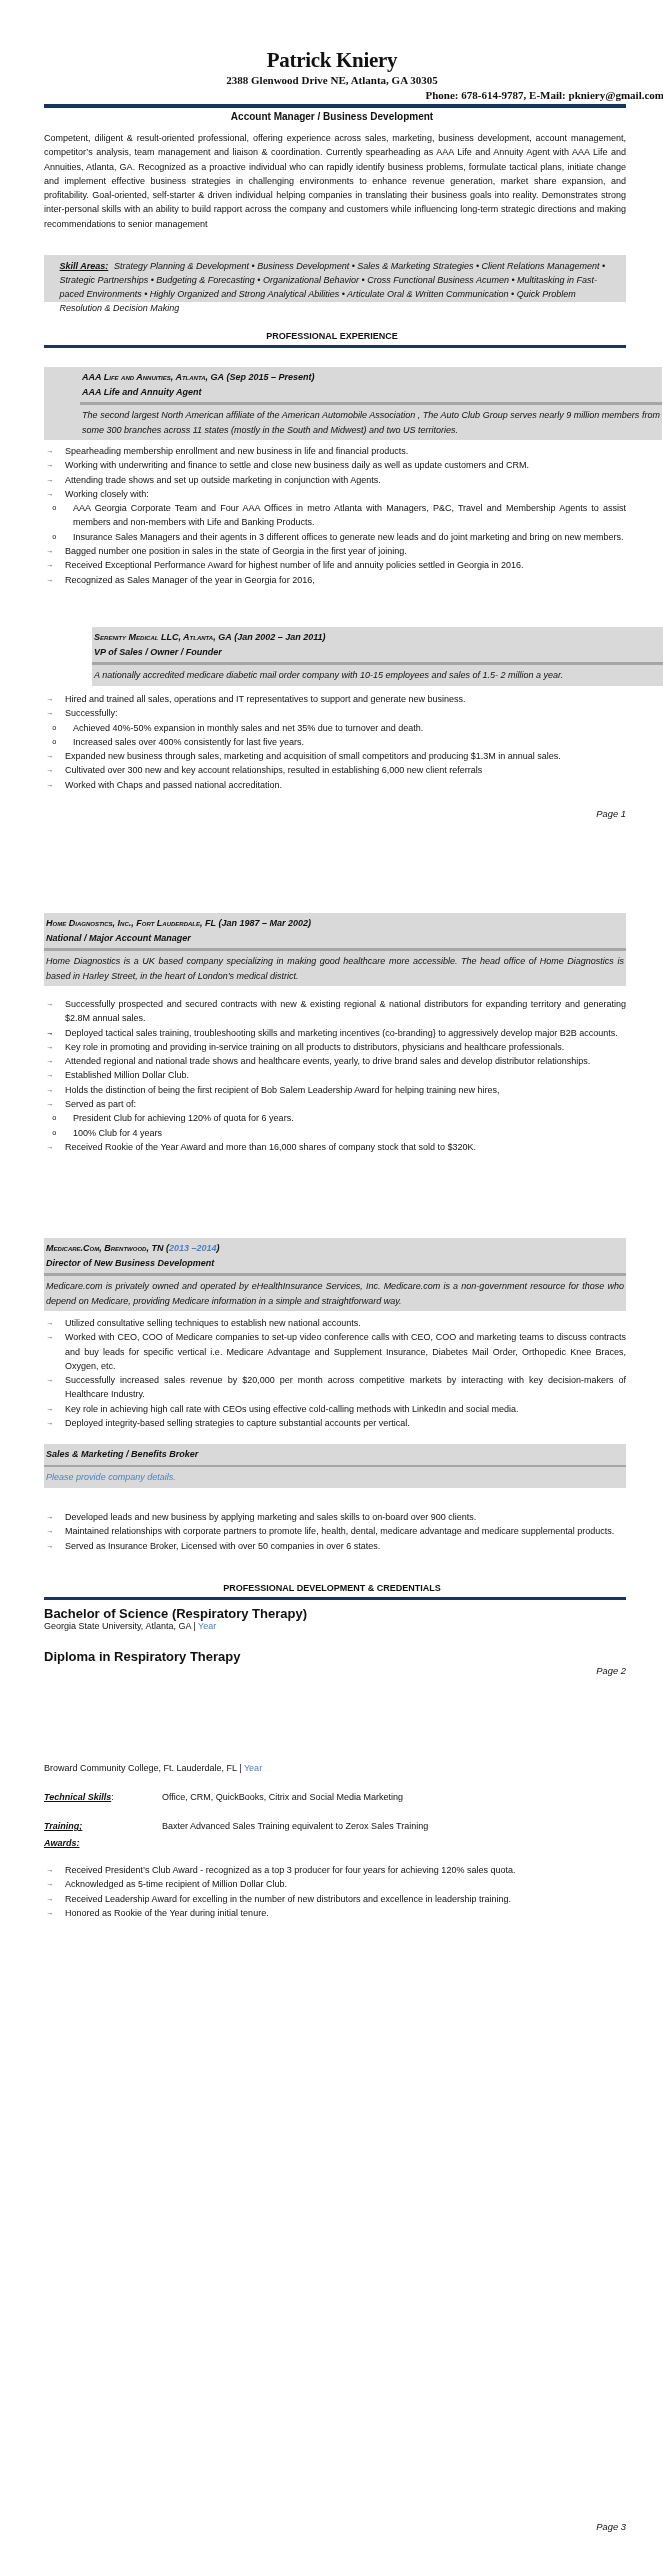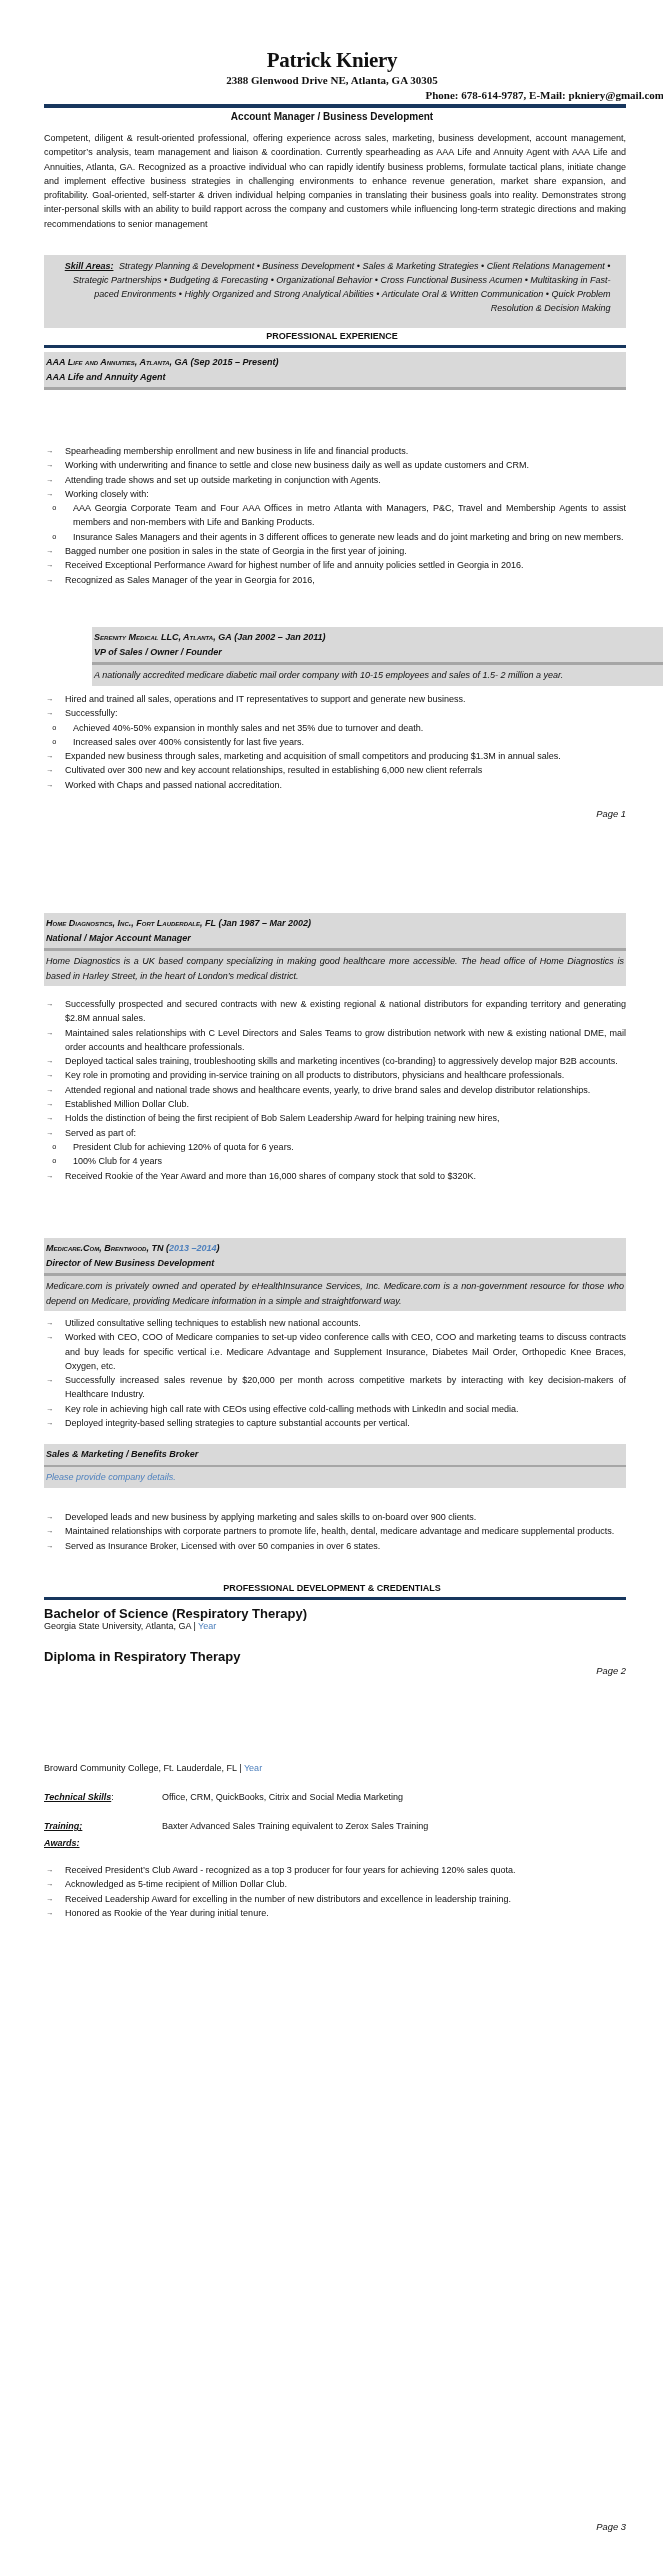--- a/index.html
+++ b/index.html
@@ -5,21 +5,21 @@
   html, body { margin:0; padding:0; background:#fff; }
   body { width:664px; height:2576px; position:relative; font-family:"Liberation Sans", sans-serif; color:#111; overflow:hidden; }
   .abs { position:absolute; }
   .content { left:44px; width:582px; }
   .name { top:48px; left:0; width:664px; text-align:center; font-family:"Liberation Serif", serif; font-weight:bold; font-size:21px; letter-spacing:-0.3px; }
   .addr { top:74px; left:0; width:664px; text-align:center; font-family:"Liberation Serif", serif; font-weight:bold; font-size:11px; }
   .phone { top:89px; left:0; width:664px; text-align:right; font-family:"Liberation Serif", serif; font-weight:bold; font-size:11px; }
   .rule { height:3.6px; background:#17365d; }
   .headline { top:111px; left:0; width:664px; text-align:center; font-weight:bold; font-size:10px; }
   .summary { top:131px; font-size:9px; line-height:14.3px; text-align:justify; }
-  .skills { top:255px; height:73px; background:#d9d9d9; padding:4.2px 15.6px; box-sizing:border-box; text-align:right; font-style:italic; font-size:9px; line-height:14px; }
+  .skills { top:255px; height:47px; background:#d9d9d9; padding:4.2px 15.6px; box-sizing:border-box; text-align:left; font-style:italic; font-size:9px; line-height:14px; }
   .skills .lbl { font-weight:bold; text-decoration:underline; margin-right:3.1px; }
   .section-title { left:0; width:664px; text-align:center; font-weight:bold; font-size:9px; }
   .job-box { background:#d9d9d9; }
   .job-head { padding:3.1px 2.1px 0 2.1px; font-weight:bold; font-style:italic; font-size:9px; line-height:14.6px; }
   .job-head .co { font-variant:small-caps; }
   .job-sep { height:2.6px; background:#a6a6a6; margin:3.1px 0 0 0; }
   .job-desc { padding:3.1px 2.1px 3.1px 2.1px; font-style:italic; font-size:9px; line-height:14.6px; text-align:justify; }
   .blue { color:#4f81bd; }
   ul.arrows { list-style:none; margin:0; padding:0; font-size:9px; line-height:14.3px; }
   ul.arrows > li { position:relative; padding-left:21px; text-align:justify; }
@@ -45,26 +45,27 @@
 <div class="abs content summary">Competent, diligent &amp; result-oriented professional, offering experience across sales, marketing, business development, account management, competitor’s analysis, team management and liaison &amp; coordination. Currently spearheading as AAA Life and Annuity Agent with AAA Life and Annuities, Atlanta, GA. Recognized as a proactive individual who can rapidly identify business problems, formulate tactical plans, initiate change and implement effective business strategies in challenging environments to enhance revenue generation, market share expansion, and profitability. Goal-oriented, self-starter &amp; driven individual helping companies in translating their business goals into reality. Demonstrates strong inter-personal skills with an ability to build rapport across the company and customers while influencing long-term strategic directions and making recommendations to senior management</div>
 
 <div class="abs content skills">
   <span class="lbl">Skill Areas:</span>
   <span>Strategy Planning &amp; Development • Business Development • Sales &amp; Marketing Strategies • Client Relations Management • Strategic Partnerships • Budgeting &amp; Forecasting • Organizational Behavior • Cross Functional Business Acumen • Multitasking in Fast-paced Environments • Highly Organized and Strong Analytical Abilities • Articulate Oral &amp; Written Communication • Quick Problem Resolution &amp; Decision Making</span>
 </div>
 
 <div class="abs section-title" style="top:331px;">PROFESSIONAL EXPERIENCE</div>
 <div class="abs rule content" style="top:345px; height:3.1px;"></div>
 
-<div class="abs content job-box" style="top:352px;">
+<div class="abs content job-box" style="top:367px;padding-left:36px;">
   <div class="job-head">
     <div><span class="co">AAA Life and Annuities, Atlanta, GA</span><span> (</span><span>Sep 2015 – Present</span><span>)</span></div>
     <div>AAA Life and Annuity Agent</div>
   </div>
   <div class="job-sep"></div>
+  <div class="job-desc">The second largest North American affiliate of the American Automobile Association , The Auto Club Group serves nearly 9 million members from some 300 branches across 11 states (mostly in the South and Midwest) and two US territories.</div>
 </div>
 <ul class="abs content arrows" style="top:444px;">
   <li><span class="mk">→</span><span>Spearheading membership enrollment and new business in life and financial products.</span></li>
   <li><span class="mk">→</span><span>Working with underwriting and finance to settle and close new business daily as well as update customers and CRM.</span></li>
   <li><span class="mk">→</span><span>Attending trade shows and set up outside marketing in conjunction with Agents.</span></li>
   <li><span class="mk">→</span><span>Working closely with:</span>
     <ul class="sub" style="margin-left:-21px;">
       <li><span class="mk">o</span><span>AAA Georgia Corporate Team and Four AAA Offices in metro Atlanta with Managers, P&amp;C, Travel and Membership Agents to assist members and non-members with Life and Banking Products.</span></li>
       <li><span class="mk">o</span><span>Insurance Sales Managers and their agents in 3 different offices to generate new leads and do joint marketing and bring on new members.</span></li>
     </ul>
@@ -99,21 +100,21 @@
 <div class="abs content job-box" style="top:913px;">
   <div class="job-head">
     <div><span class="co">Home Diagnostics, Inc., Fort Lauderdale, FL</span><span> (</span><span>Jan 1987 – Mar 2002</span><span>)</span></div>
     <div>National / Major Account Manager</div>
   </div>
   <div class="job-sep"></div>
   <div class="job-desc">Home Diagnostics is a UK based company specializing in making good healthcare more accessible. The head office of Home Diagnostics is based in Harley Street, in the heart of London’s medical district.</div>
 </div>
 <ul class="abs content arrows" style="top:997px;">
   <li><span class="mk">→</span><span>Successfully prospected and secured contracts with new &amp; existing regional &amp; national distributors for expanding territory and generating $2.8M annual sales.</span></li>
-  <li><span class="mk">→</span><span>Maintained sales relationships with C Level Directors and Sales Teams to grow distribution network with new &amp; existing national DME, mail order accounts and healthcare professionals.</span></li>
+  <li><span class="mk">→</span></li>
   <li><span class="mk">→</span><span>Deployed tactical sales training, troubleshooting skills and marketing incentives (co-branding} to aggressively develop major B2B accounts.</span></li>
   <li><span class="mk">→</span><span>Key role in promoting and providing in-service training on all products to distributors, physicians and healthcare professionals.</span></li>
   <li><span class="mk">→</span><span>Attended regional and national trade shows and healthcare events, yearly, to drive brand sales and develop distributor relationships.</span></li>
   <li><span class="mk">→</span><span>Established Million Dollar Club.</span></li>
   <li><span class="mk">→</span><span>Holds the distinction of being the first recipient of Bob Salem Leadership Award for helping training new hires,</span></li>
   <li><span class="mk">→</span><span>Served as part of:</span>
     <ul class="sub" style="margin-left:-21px;">
       <li><span class="mk">o</span><span>President Club for achieving 120% of quota for 6 years.</span></li>
       <li><span class="mk">o</span><span>100% Club for 4 years</span></li>
     </ul>

